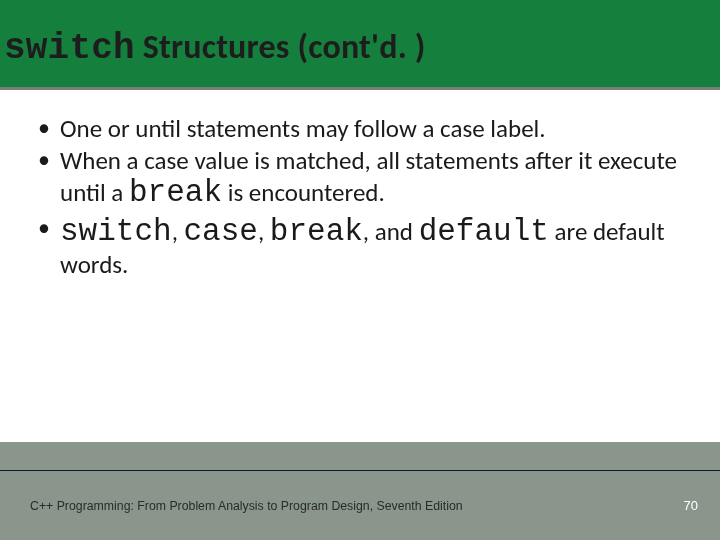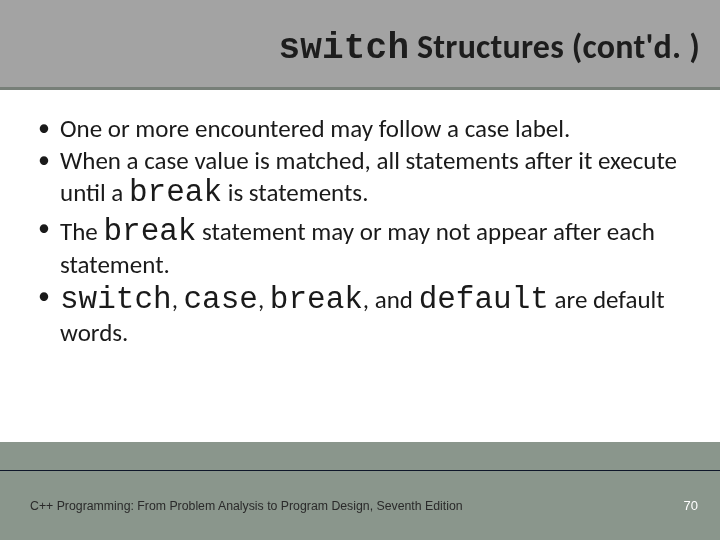--- a/index.html
+++ b/index.html
@@ -3,23 +3,23 @@
 <meta charset="utf-8">
 <style>
   * { margin: 0; padding: 0; box-sizing: border-box; }
   html, body { width: 720px; height: 540px; overflow: hidden; }
   body {
     background: #8a968c;
     font-family: Calibri, "Segoe UI", Arial, sans-serif;
     position: relative;
   }
   .title-band {
-    background: #a3a3a3;
+    background: #15803d;
     padding: 26px 20px 18px 4px;
-    text-align: right;
+    text-align: left;
     border-bottom: 3px solid #777f78;
   }
   .title {
     font-size: 34px;
     font-weight: 700;
     color: #1d1d1d;
     letter-spacing: 0.2px;
   }
   .title .mono {
     font-family: "Courier New", Courier, monospace;
@@ -82,23 +82,22 @@
 <body>
 
 <div class="title-band">
   <h1 class="title">
     <span class="mono">switch</span><span> Structures (cont'd. )</span>
   </h1>
 </div>
 
 <div class="content">
   <ul class="bullets">
-    <li><span>One or more encountered may follow a case label.</span></li>
-    <li><span>When a case value is matched, all statements after it execute until a </span><span class="mono-inline">break</span><span> is statements.</span></li>
-    <li><span>The </span><span class="mono-inline">break</span><span> statement may or may not appear after each statement.</span></li>
+    <li><span>One or until statements may follow a case label.</span></li>
+    <li><span>When a case value is matched, all statements after it execute until a </span><span class="mono-inline">break</span><span> is encountered.</span></li>
     <li><span class="mono-inline">switch</span><span>, </span><span class="mono-inline">case</span><span>, </span><span class="mono-inline">break</span><span>, and </span><span class="mono-inline">default</span><span> are default words.</span></li>
   </ul>
 </div>
 
 <div class="footer">
   <div class="footer-text">C++ Programming: From Problem Analysis to Program Design, Seventh Edition</div>
   <div class="page-num">70</div>
 </div>
 
 </body></html>

